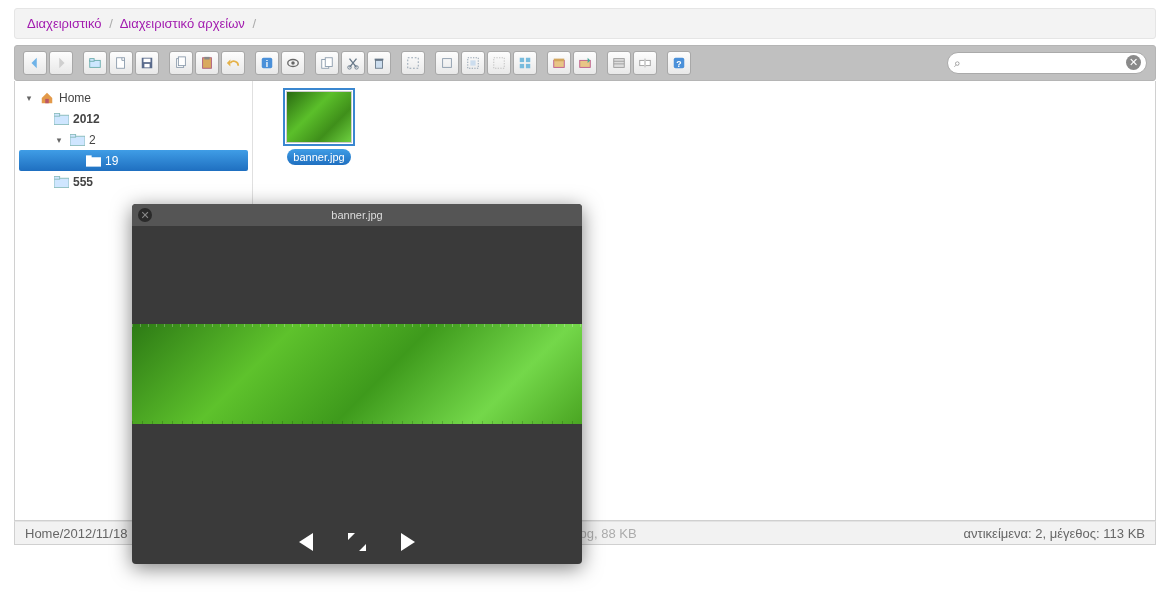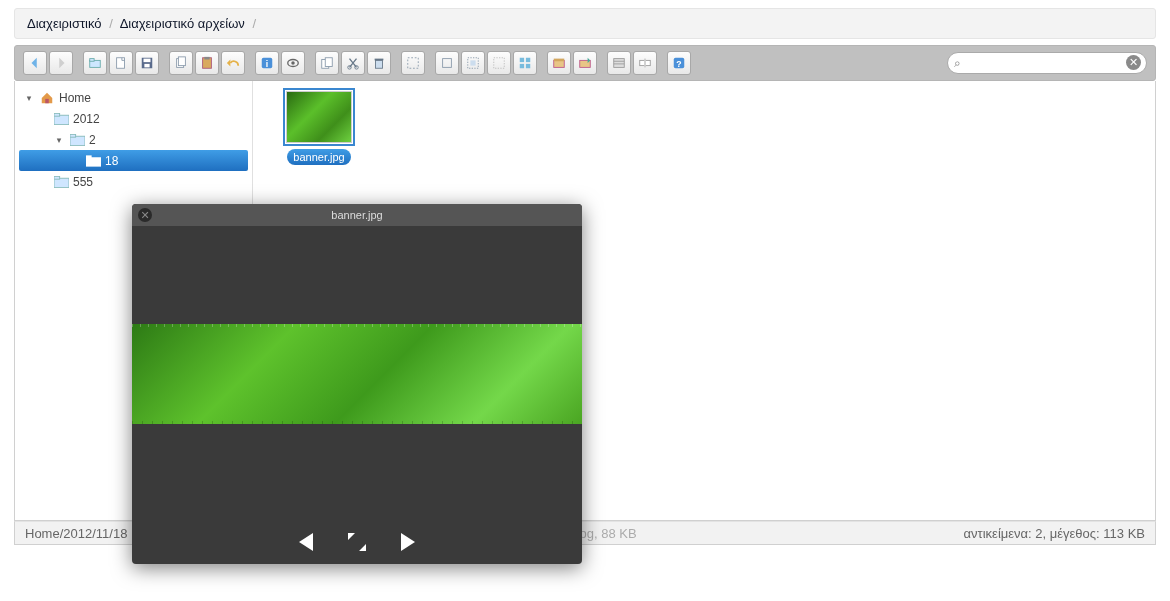--- a/index.html
+++ b/index.html
@@ -1,37 +1,37 @@
 <!DOCTYPE html>
 <html><head>
 <meta charset="utf-8">
 <style>
   * { box-sizing: border-box; margin: 0; padding: 0; font-family: Arial, Helvetica, sans-serif; }
   body { background: #fff; width: 1170px; height: 601px; overflow: hidden; font-size: 12px; color: #444; }
 
   .breadcrumb { background: #f3f3f3; border: 1px solid #e5e5e5; border-radius: 3px; margin: 8px 14px 6px; padding: 7px 12px; font-size: 13px; }
-  .breadcrumb a { color: #0f172a; text-decoration: none; }
+  .breadcrumb a { color: #a21caf; text-decoration: none; }
   .breadcrumb .sep { color: #aaa; margin: 0 4px; }
 
   .toolbar { background: #c0c0c0; border: 1px solid #b5b5b5; border-radius: 3px; margin: 0 14px; padding: 5px 8px; display: flex; align-items: center; gap: 4px; }
   .tb-group { display: flex; gap: 2px; margin-right: 6px; }
   .tb-btn { width: 24px; height: 24px; background: linear-gradient(#fdfdfd,#e8e8e8); border: 1px solid #a8a8a8; border-radius: 3px; display: flex; align-items: center; justify-content: center; cursor: pointer; }
   .tb-btn svg { width: 14px; height: 14px; }
   .search-wrap { margin-left: auto; position: relative; }
   .search-wrap input { width: 200px; height: 22px; border: 1px solid #aaa; border-radius: 11px; padding: 0 24px 0 22px; font-size: 11px; background: #fff; }
   .search-wrap .mag { position: absolute; left: 7px; top: 4px; color: #888; font-size: 12px; }
   .search-wrap .clear { position: absolute; right: 6px; top: 3px; width: 15px; height: 15px; border-radius: 50%; background: #8a8a8a; color: #fff; font-size: 11px; line-height: 15px; text-align: center; cursor: pointer; }
 
   .main { display: flex; margin: 0 14px; border: 1px solid #d0d0d0; border-top: none; height: 440px; background: #fff; position: relative; }
   .sidebar { width: 238px; border-right: 1px solid #e0e0e0; padding: 6px 4px; background: #fff; }
   .tree-row { display: flex; align-items: center; height: 21px; padding: 0 4px; font-size: 12px; cursor: pointer; border-radius: 2px; }
   .tree-row .toggle { width: 12px; text-align: center; color: #666; font-size: 9px; }
   .tree-row .ticon { width: 16px; height: 14px; margin: 0 4px; display: flex; align-items: center; justify-content: center; }
   .tree-row.selected { background: linear-gradient(#3f9de6,#1f6fc0); color: #fff; }
-  .indent-1 { padding-left: 18px; }
+  .indent-1 { padding-left: 18px; font-weight: bold; }
   .indent-2 { padding-left: 34px; }
   .indent-3 { padding-left: 50px; }
 
   .content { flex: 1; padding: 10px 16px; display: flex; gap: 28px; align-items: flex-start; }
   .file-item { width: 100px; text-align: center; cursor: pointer; }
   .file-item .thumb { width: 66px; height: 52px; margin: 0 auto 6px; border: 1px solid #ccc; background: #fff; padding: 3px; position: relative; }
   .file-item .thumb.img { background: linear-gradient(135deg,#2a6b12 0%,#5bbf2a 40%,#3f8f1a 70%,#6ed040 100%); }
   .file-item .thumb.doc::before { content:""; position:absolute; inset:4px; border:1px solid #ddd; background:#fff; }
   .file-item .label { font-size: 11px; padding: 2px 6px; border-radius: 8px; display: inline-block; max-width: 100%; overflow: hidden; text-overflow: ellipsis; white-space: nowrap; }
   .file-item.selected .label { background: linear-gradient(#3f9de6,#1f6fc0); color: #fff; }
@@ -267,21 +267,21 @@
       <span>2</span>
     </div>
     <div class="tree-row indent-3 selected">
       <span class="toggle"></span>
       <span class="ticon">
           <svg class="folder-svg" viewBox="0 0 16 12">
             <rect x="0" y="2" width="16" height="10" fill="#fff"></rect>
             <rect x="0" y="0" width="6" height="3" fill="#fff"></rect>
           </svg>
         </span>
-      <span>18</span>
+      <span>19</span>
     </div>
     <div class="tree-row indent-1">
       <span class="toggle"></span>
       <span class="ticon">
           <svg class="folder-svg" viewBox="0 0 16 12">
             <rect x="0" y="2" width="16" height="10" fill="#cfe6ff" stroke="#8bb"></rect>
             <rect x="0" y="0" width="6" height="3" fill="#cfe6ff" stroke="#8bb"></rect>
           </svg>
         </span>
       <span>555</span>

